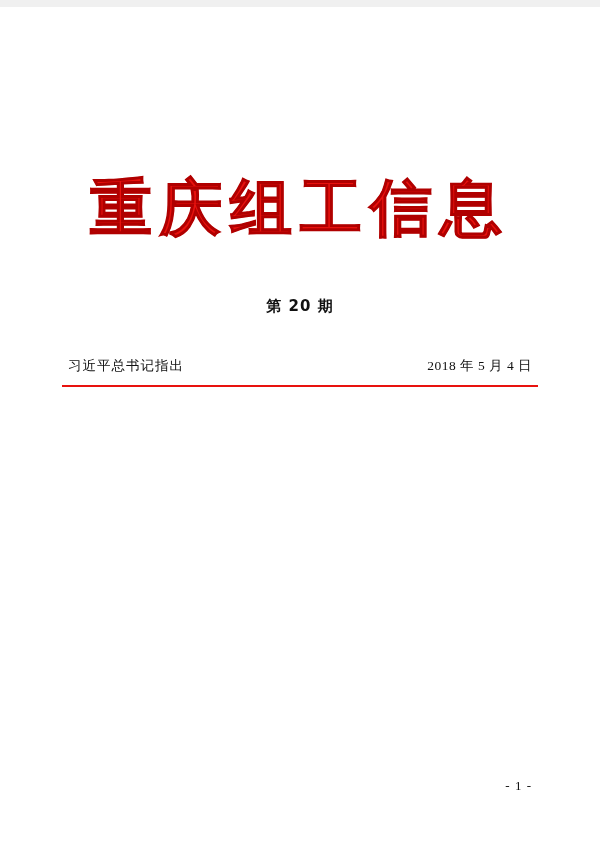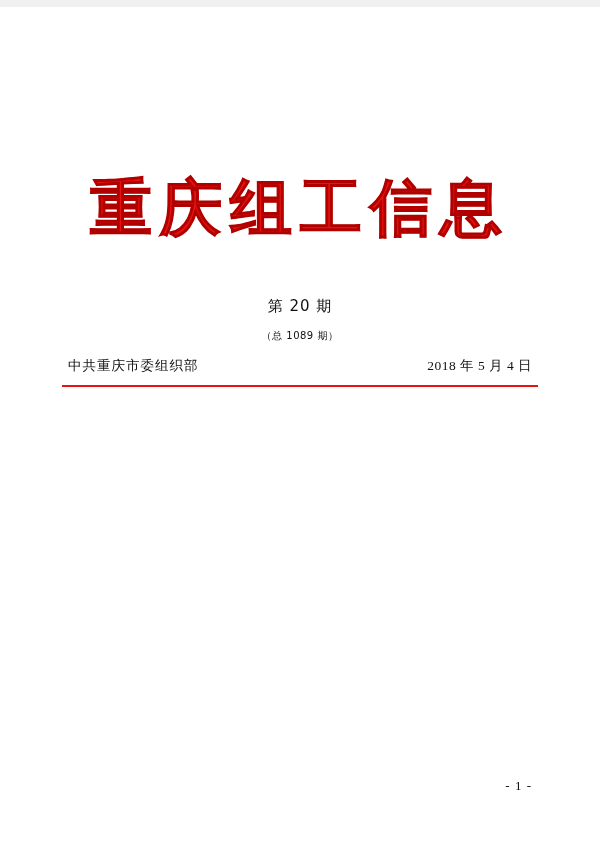--- a/index.html
+++ b/index.html
@@ -35,21 +35,21 @@
   }
 
   
   .issue-no {
     position: absolute;
     top: 290px;
     left: 0;
     width: 100%;
     text-align: center;
     font-family: "DejaVu Sans", "Liberation Sans", sans-serif;
-    font-weight: normal;
+    font-weight: bold;
     font-size: 15px;
     color: #111;
     letter-spacing: 1px;
   }
   .issue-total {
     position: absolute;
     top: 322px;
     left: 0;
     width: 100%;
     text-align: center;
@@ -122,24 +122,23 @@
 </style>
 </head>
 <body>
 
 <div class="page">
 
   <div class="masthead">重庆组工信息</div>
 
   <div class="issue-no">第 20 期</div>
 
-  <div class="issue-total">（总 1089 期）</div>
 
   <div class="pub-row">
-    <div class="publisher">中共重庆市委组织部</div>
+    <div class="publisher">习近平总书记指出</div>
     <div class="date">2018 年 5 月 4 日</div>
   </div>
 
   <div class="red-rule"></div>
 
 
   <div class="page-number">- 1 -</div>
 
 </div>
 

